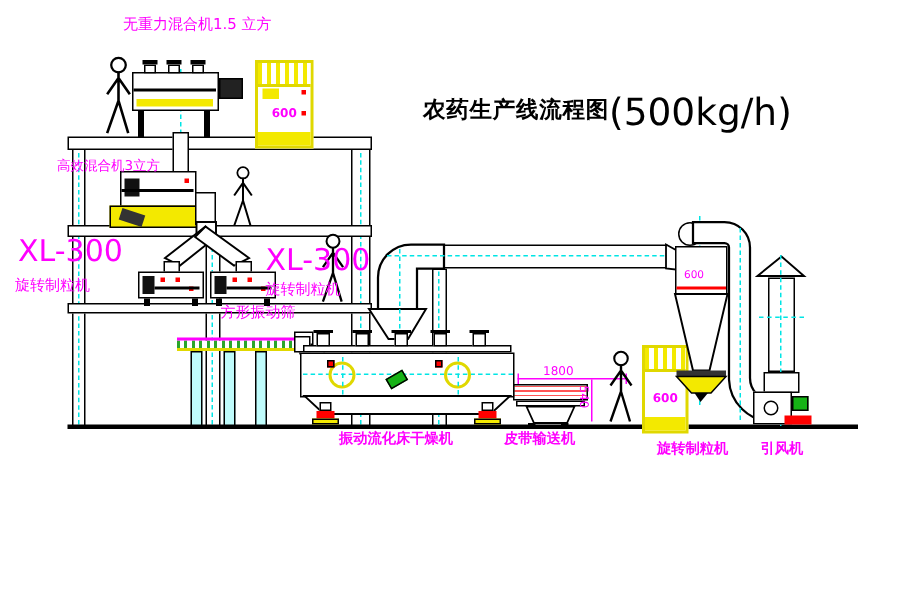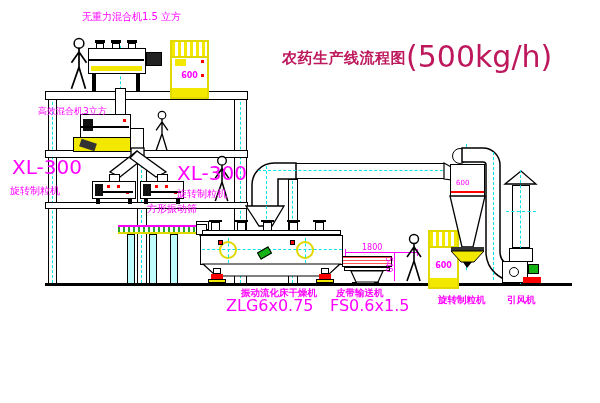--- a/index.html
+++ b/index.html
@@ -2,21 +2,21 @@
 <html><head>
 <meta charset="utf-8">
 <style>
   html,body{margin:0;padding:0;background:#fff;}
   .canvas{position:relative;width:600px;height:403px;background:#fff;overflow:hidden;
           font-family:"DejaVu Sans","Liberation Sans",sans-serif;}
   .e{position:absolute;box-sizing:border-box;}
   .bk{border:1.5px solid #000;background:#fff;}
   .thin{border:1px solid #000;background:#fff;}
   .lbl{position:absolute;color:#ff00ff;white-space:nowrap;line-height:1.05;}
-  .red{color:#be185d;}
+  .red{color:#000000;margin-top:20px;}
   .clv{position:absolute;width:0;border-left:1px dashed #00e5e5;}
   .clh{position:absolute;height:0;border-top:1px dashed #00e5e5;}
   .leg{position:absolute;background:#bffcfc;border:1px solid #000;}
   .dot{position:absolute;background:#ff0000;width:3px;height:3px;}
   .cab{position:absolute;border:2px solid #e0d800;background:#fff;}
   .cabhatch{position:absolute;left:0;top:0;right:0;height:14px;border-bottom:2px solid #e0d800;
             background:repeating-linear-gradient(90deg,#f3e900 0 3px,#fff 3px 6px);}
   .cabfoot{position:absolute;left:0;bottom:0;right:0;height:9px;background:#f3e900;}
   .cabnum{position:absolute;width:100%;text-align:center;color:#ff00ff;font-size:8px;font-weight:bold;}
   svg{position:absolute;overflow:visible;}
@@ -233,36 +233,34 @@
     <circle cx="12" cy="5" r="4.5" fill="#fff" stroke="#000" stroke-width="1.4"></circle>
     <path d="M12,9 V27 M12,13 L5,23 M12,13 L19,23 M12,27 L5,47 M12,27 L18,47" fill="none" stroke="#000" stroke-width="1.6"></path>
   </svg>
   <svg style="left:402px;top:234px;" width="24" height="50" viewBox="0 0 24 50">
     <circle cx="12" cy="5" r="4.5" fill="#fff" stroke="#000" stroke-width="1.4"></circle>
     <path d="M12,9 V27 M12,13 L5,23 M12,13 L19,23 M12,27 L5,47 M12,27 L18,47" fill="none" stroke="#000" stroke-width="1.6"></path>
   </svg>
 
   <div class="e" style="left:282px;top:42px;display:flex;align-items:flex-end;">
     <span class="red" style="font-size:15px;font-weight:bold;margin-bottom:4px;letter-spacing:0.5px;">农药生产线流程图</span>
-    <span class="red" style="font-size:30px;line-height:1;">(500kg/h)</span>
+    <span class="red" style="font-size:25px;line-height:1;">(500kg/h)</span>
   </div>
 
   <div class="lbl" style="left:82px;top:12px;font-size:10px;">无重力混合机1.5 立方</div>
   <div class="lbl" style="left:38px;top:107px;font-size:9px;">高效混合机3立方</div>
 
   <div class="lbl" style="left:12px;top:157px;font-size:20px;">XL-300</div>
   <div class="lbl" style="left:10px;top:186px;font-size:10px;">旋转制粒机</div>
 
   <div class="lbl" style="left:177px;top:163px;font-size:20px;">XL-300</div>
   <div class="lbl" style="left:177px;top:189px;font-size:10px;">旋转制粒机</div>
 
   <div class="lbl" style="left:147px;top:204px;font-size:10px;">方形振动筛</div>
 
-  <div class="lbl" style="left:241px;top:288px;font-size:9.5px;font-weight:bold;">振动流化床干燥机</div>
-  <div class="lbl" style="left:226px;top:298px;font-size:16px;">ZLG6x0.75</div>
+  <div class="lbl" style="left:226px;top:288px;font-size:9.5px;font-weight:bold;">振动流化床干燥机</div>
 
   <div class="lbl" style="left:336px;top:288px;font-size:9.5px;font-weight:bold;">皮带输送机</div>
-  <div class="lbl" style="left:330px;top:298px;font-size:16px;">FS0.6x1.5</div>
 
   <div class="lbl" style="left:438px;top:295px;font-size:9.5px;font-weight:bold;">旋转制粒机</div>
   <div class="lbl" style="left:507px;top:295px;font-size:9.5px;font-weight:bold;">引风机</div>
 
 </div>
 
 </body></html>

